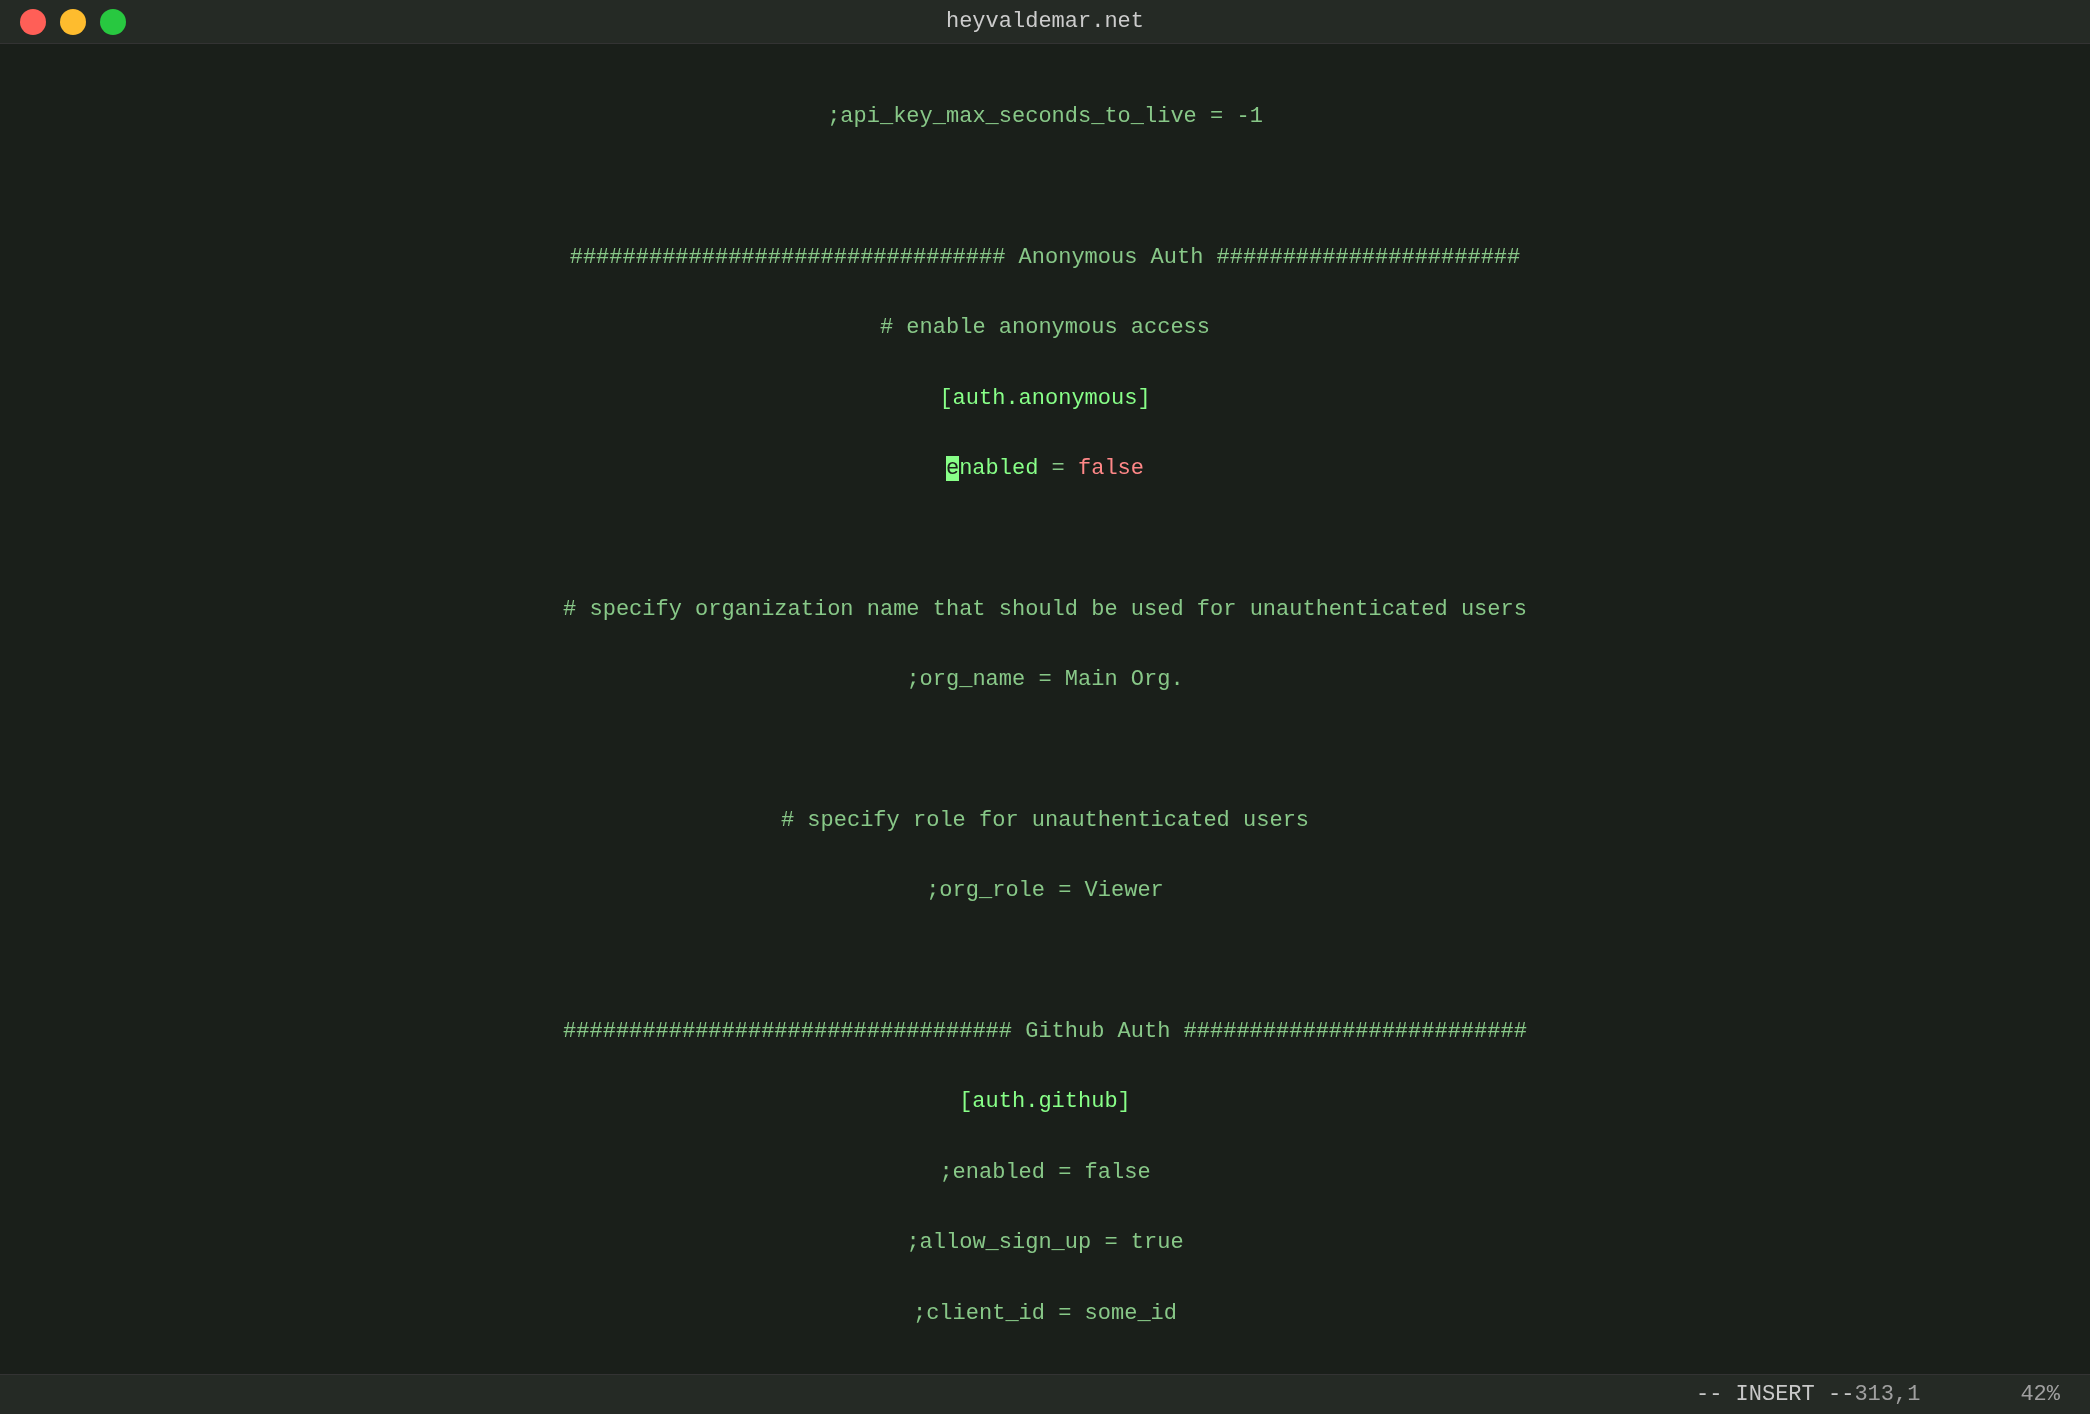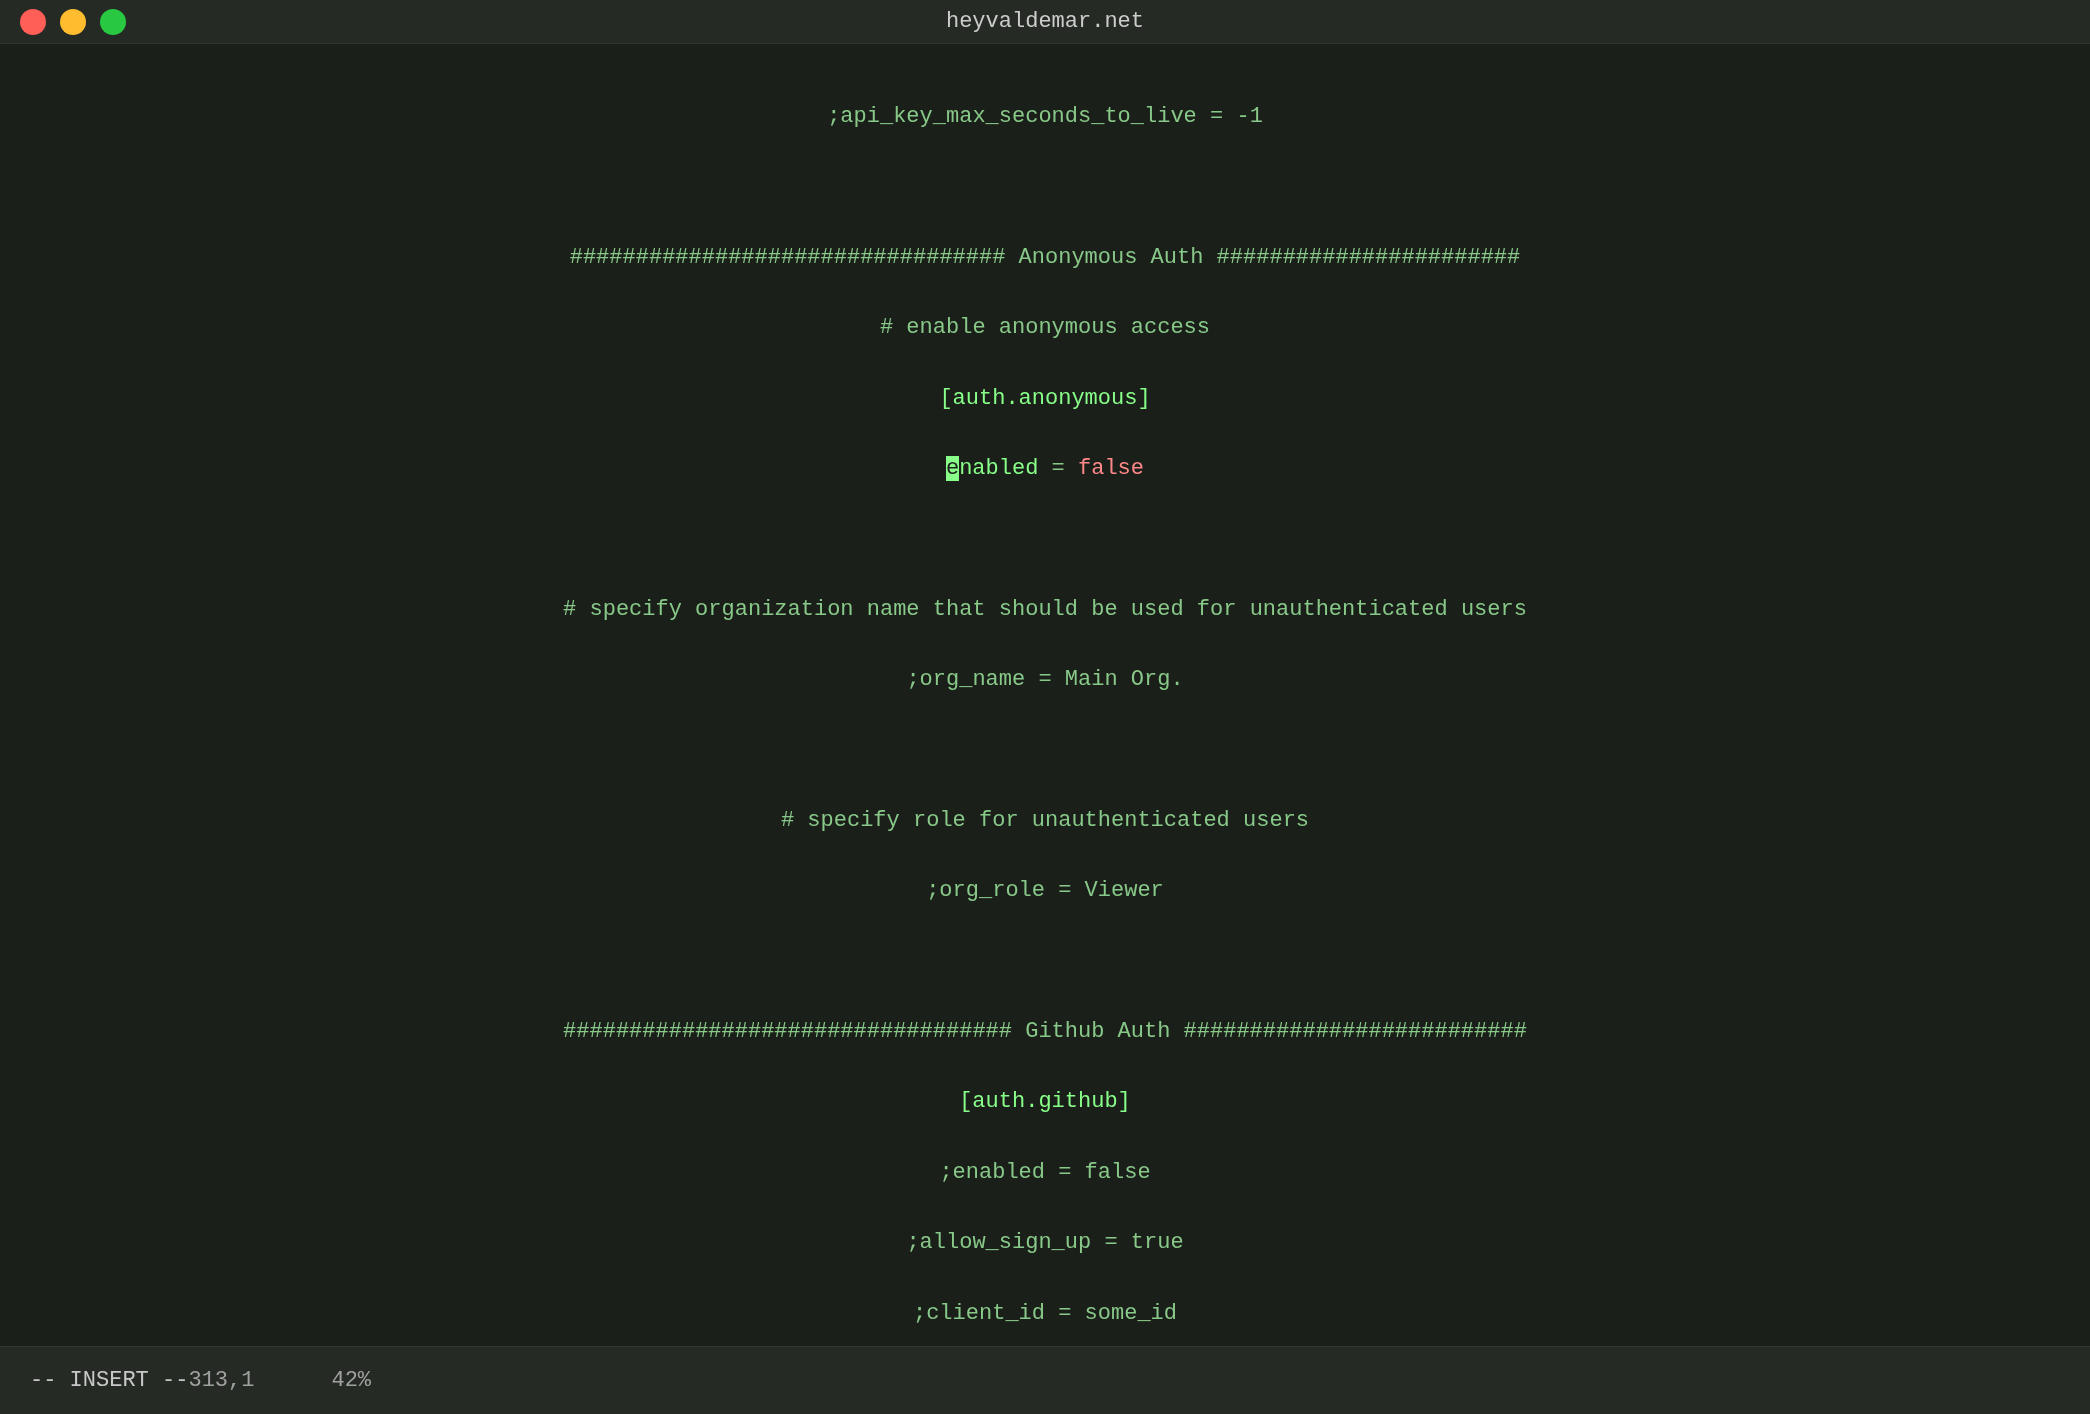--- a/index.html
+++ b/index.html
@@ -58,25 +58,25 @@
       white-space: pre;
       height: calc(1414px - 56px - 52px);
       overflow: hidden;
     }
 
     .status-bar {
       position: absolute;
       bottom: 0;
       left: 0;
       right: 0;
-      height: 68px;
+      height: 40px;
       background-color: #252a25;
       display: flex;
       align-items: center;
-      justify-content: flex-start;
+      justify-content: flex-end;
       padding: 0 30px;
       border-top: 1px solid #333;
     }
 
     .status-insert {
       color: #c8c8c8;
       font-size: 22px;
       font-family: 'Courier New', Courier, monospace;
     }
 
@@ -152,17 +152,17 @@
 
 
 
 
 
 
 </div>
 
 <div class="status-bar">
   <span class="status-insert">-- INSERT --</span>
-  <div style="display:flex; gap: 37px;">
+  <div style="display:flex; gap: 60px;">
     <span class="status-position">313,1</span>
     <span class="status-percent">42%</span>
   </div>
 </div>
 
 </body></html>

